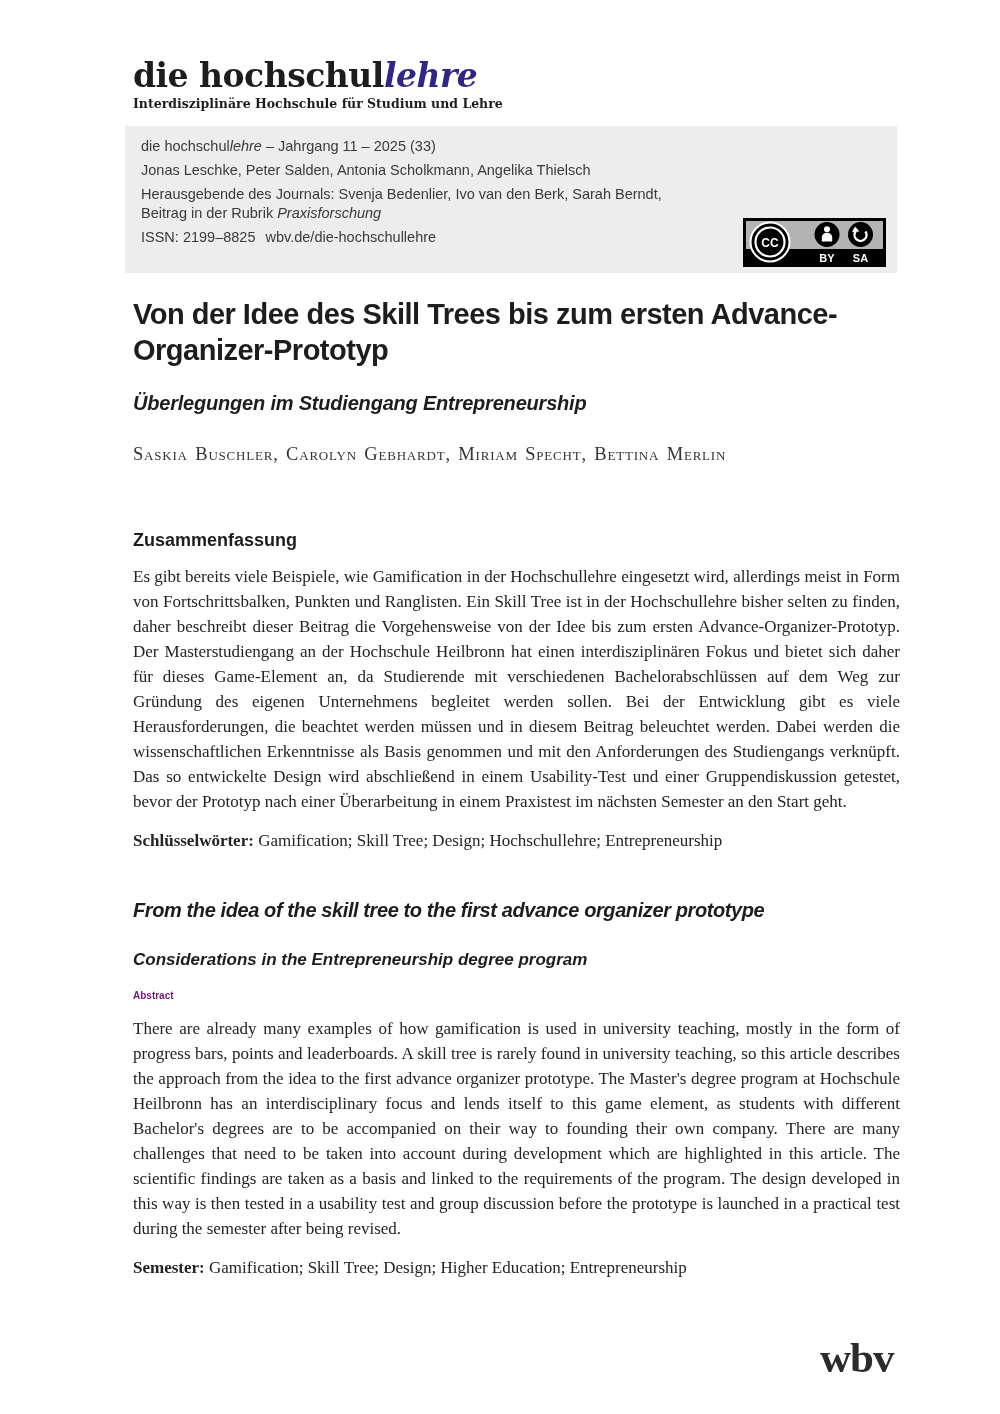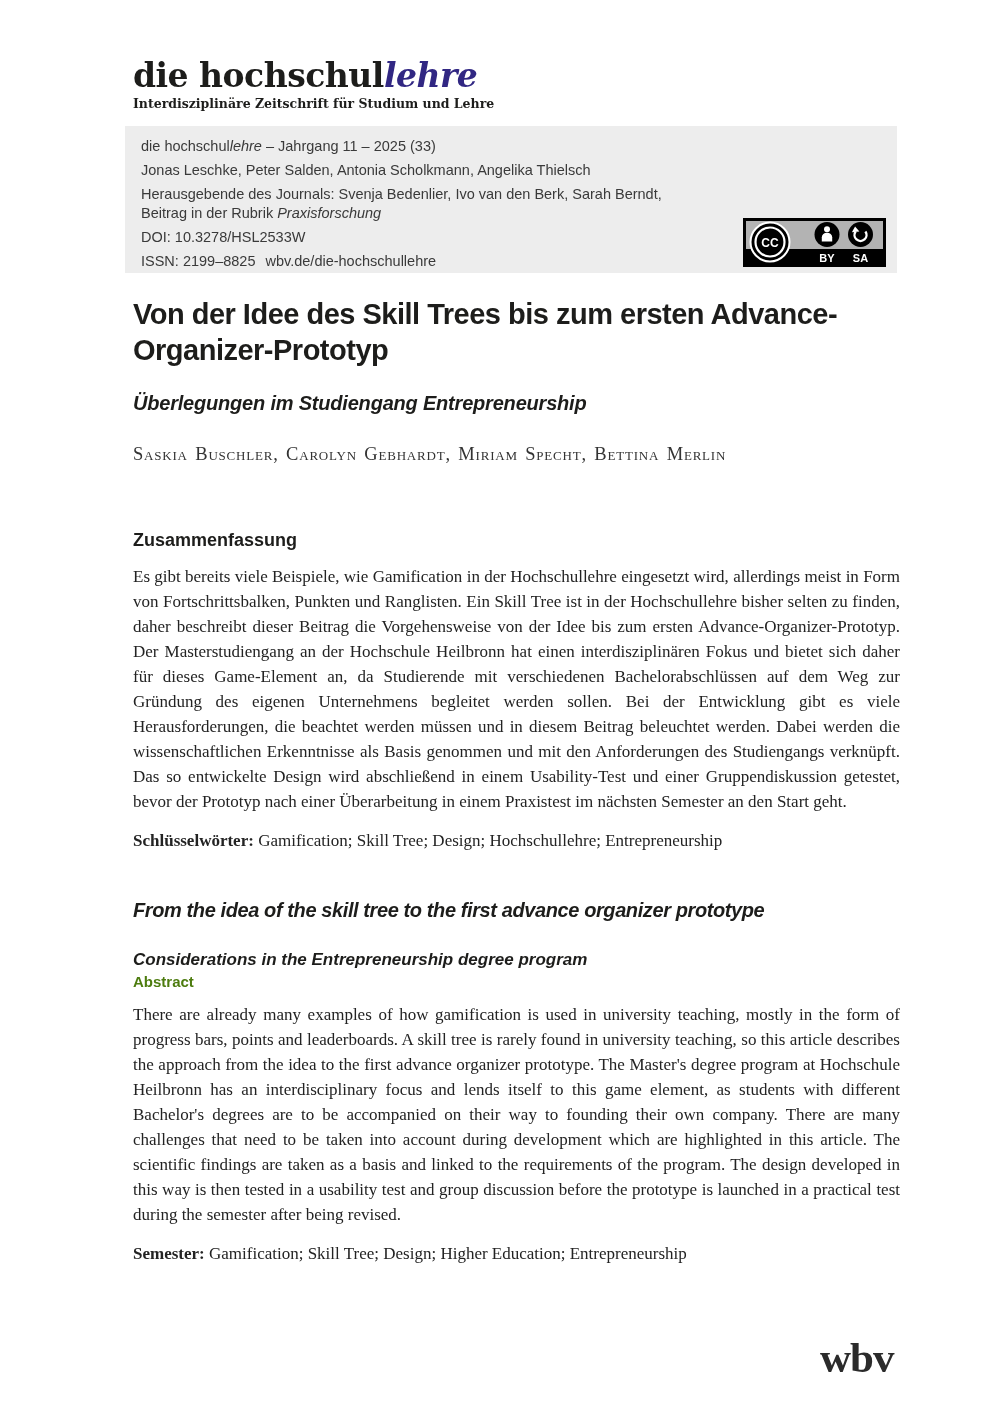--- a/index.html
+++ b/index.html
@@ -71,47 +71,46 @@
   p.kw b { font-weight:bold; }
   h3.sec-en {
     margin-top:44px;
     font-size:20px; line-height:27px; font-weight:bold;
     letter-spacing:-0.4px; color:#1d1d1b;font-style:italic;
   }
   h4.sub-en {
     margin-top:24px;
     font-size:17px; line-height:24px; font-weight:bold; font-style:italic; color:#1d1d1b;
   }
-  h5.abs-label { font-size:15px; line-height:20px; font-weight:bold; color:#4d7c0f; }
+  h5.abs-label { margin-top:14px; font-size:10px; line-height:20px; font-weight:bold; color:#701a75; }
   p.en-text { margin-top:10px; }
 
   
   .publisher {
     position:absolute; left:820px; top:1334px;
     font-family:"Liberation Serif", serif;
     font-weight:bold; font-size:43px; line-height:48px;
     letter-spacing:-1px; color:#2b2b2b;
   }
 </style>
 </head>
 <body>
 
 <div class="page">
 
   <header class="masthead">
     <div class="logo"><span>die hochschul</span><span class="accent" style="color:#312783">lehre</span></div>
-    <div class="tagline">Interdisziplinäre Zeitschrift für Studium und Lehre</div>
+    <div class="tagline">Interdisziplinäre Hochschule für Studium und Lehre</div>
   </header>
 
   <section class="meta-box">
     <p><span>die hochschul</span><span class="it">lehre</span><span> – Jahrgang 11 – 2025 (33)</span></p>
     <p>Jonas Leschke, Peter Salden, Antonia Scholkmann, Angelika Thielsch</p>
     <p style="margin-bottom:0">Herausgebende des Journals: Svenja Bedenlier, Ivo van den Berk, Sarah Berndt,</p>
     <p><span>Beitrag in der Rubrik </span><span class="it">Praxisforschung</span></p>
-    <p>DOI: 10.3278/HSL2533W</p>
     <p><span>ISSN: 2199–8825</span><a class="url">wbv.de/die-hochschullehre</a></p>
 
     <div class="cc-badge">
       <svg width="143" height="49" viewBox="0 0 143 49">
         <rect x="1.5" y="1.5" width="140" height="46" fill="#b3b3b3" stroke="#000000" stroke-width="3"></rect>
         <rect x="3" y="31" width="137" height="15" fill="#000000"></rect>
         <g>
           <circle cx="27" cy="24" r="19.5" fill="#000000" stroke="#ffffff" stroke-width="2"></circle>
           <circle cx="27" cy="24" r="14.5" fill="none" stroke="#ffffff" stroke-width="2.2"></circle>
           <text x="27" y="28.5" font-size="12" font-weight="bold" fill="#ffffff" text-anchor="middle" font-family="Liberation Sans, sans-serif">CC</text>

